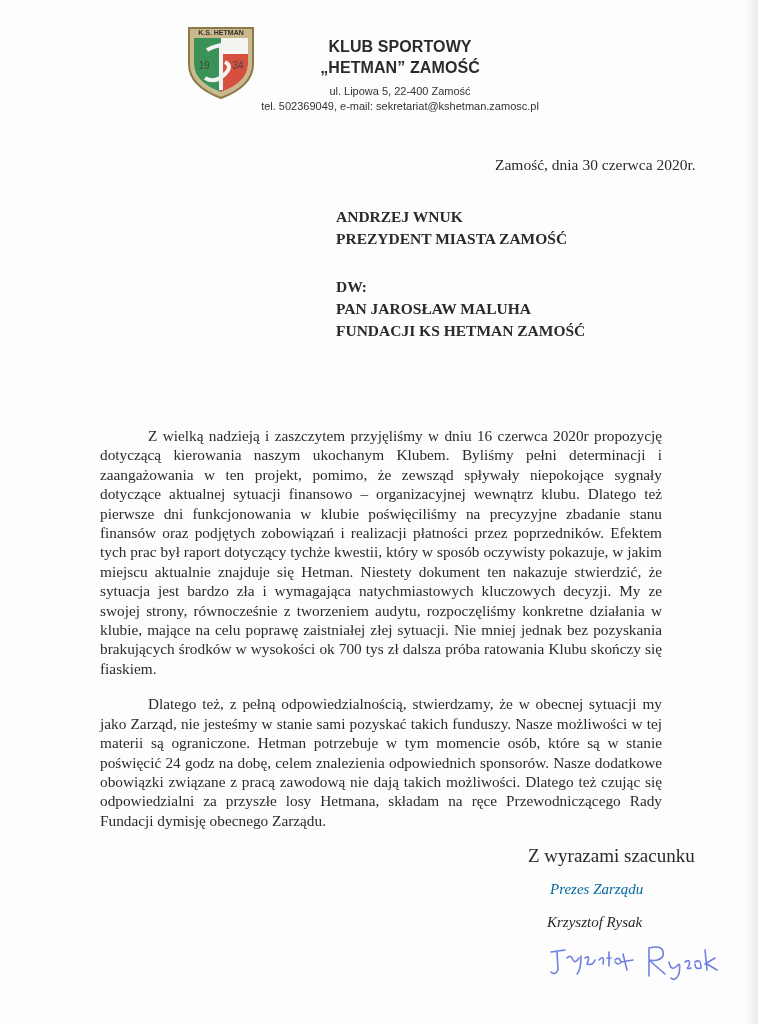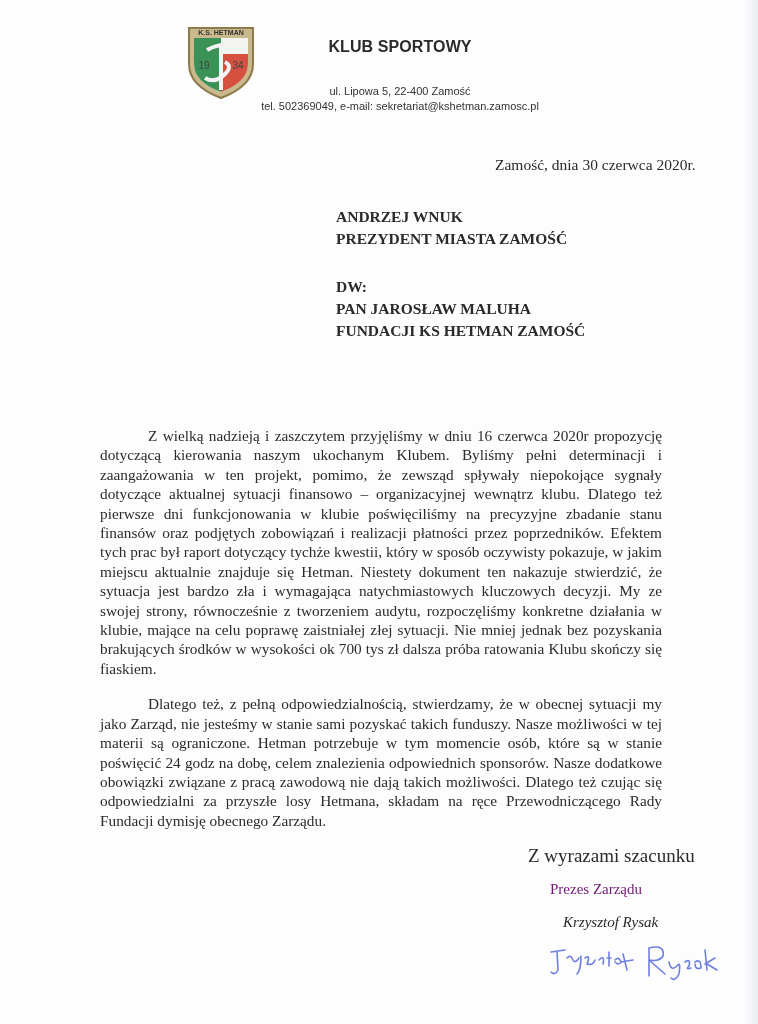--- a/index.html
+++ b/index.html
@@ -44,24 +44,24 @@
     .body-text {
       position: absolute; left: 84px; top: 410px; width: 594px;
       font-size: 15.3px; line-height: 19.4px; text-align: justify; color: #2b2b2b;
     }
     .body-text p { margin: 16px; text-indent: 48px; }
     
     .closing {
       position: absolute; left: 528px; top: 845px; font-size: 19px; color: #2a2a2a;
     }
     .role {
-      position: absolute; left: 550px; top: 881px; font-size: 15px; color: #701a75;
+      position: absolute; left: 550px; top: 881px; font-size: 15px; font-style: italic; color: #0369a1;
     }
     .signer {
-      position: absolute; left: 547px; top: 914px; font-size: 15px; font-style: italic; color: #2a2a2a; margin-left: 16px;
+      position: absolute; left: 547px; top: 914px; font-size: 15px; font-style: italic; color: #2a2a2a;
     }
     .signature {
       position: absolute; left: 545px; top: 940px; width: 180px; height: 46px;
     }
   </style>
 </head>
 <body>
 
 <div class="page-edge"></div>
 
@@ -71,20 +71,21 @@
   <path d="M9 14 H36 V68 Q9 58 9 40 Z" fill="#3a9256"></path>
   <path d="M36 30 H63 V40 Q63 58 36 68 Z" fill="#d6503f"></path>
   <path d="M22 26 Q36 18 50 22 M36 22 V66 M20 54 Q30 60 40 50 Q48 42 40 38" stroke="#f2f2f2" stroke-width="4" fill="none"></path>
   <text x="36" y="11" font-size="7" text-anchor="middle" font-family="Liberation Sans, sans-serif" font-weight="bold" fill="#333">K.S. HETMAN</text>
   <text x="19" y="45" font-size="10" text-anchor="middle" font-family="Liberation Sans, sans-serif" fill="#444">19</text>
   <text x="53" y="45" font-size="10" text-anchor="middle" font-family="Liberation Sans, sans-serif" fill="#444">34</text>
 </svg>
 
 <div class="club-name">
   <div>KLUB SPORTOWY</div>
+  <div>„HETMAN” ZAMOŚĆ</div>
 </div>
 
 <div class="club-address">
   <div>ul. Lipowa 5, 22-400 Zamość</div>
   <div>tel. 502369049, e-mail: sekretariat@kshetman.zamosc.pl</div>
 </div>
 
 <div class="date">Zamość, dnia 30 czerwca 2020r.</div>
 
 <div class="addressee">

